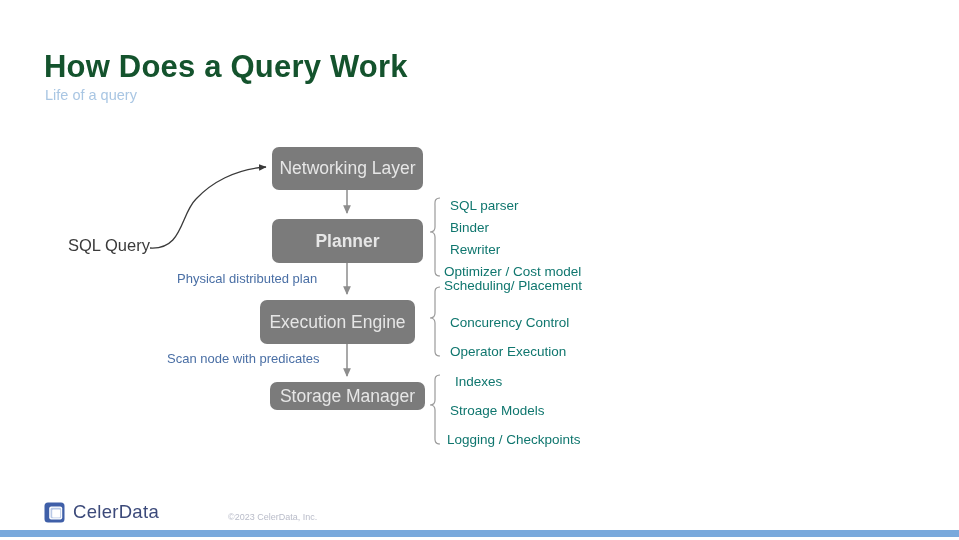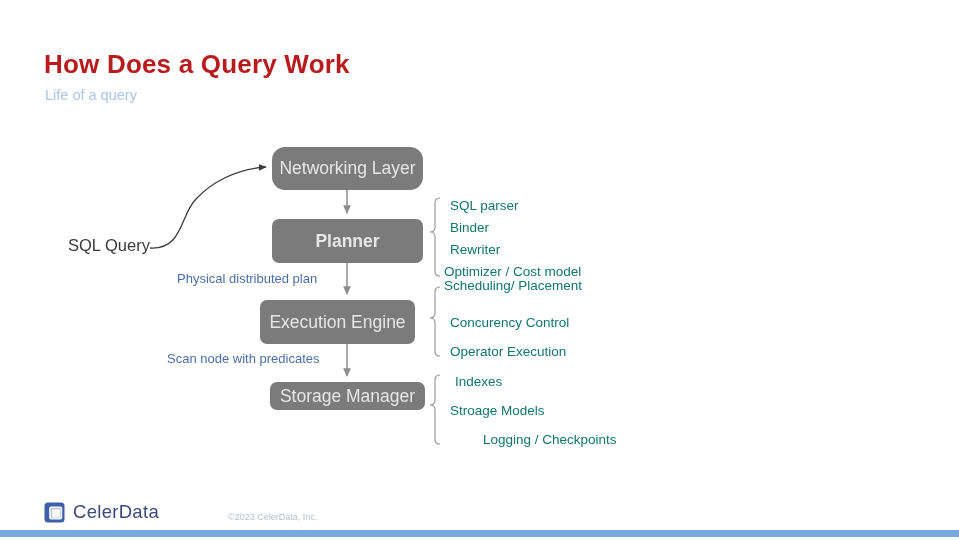--- a/index.html
+++ b/index.html
@@ -16,23 +16,23 @@
     height: 540px;
     background: #ffffff;
     overflow: hidden;
   }
 
   
   #title {
     position: absolute;
     left: 44px;
     top: 49px;
-    font-size: 26px;
+    font-size: 31px;
     font-weight: bold;
-    color: #b91c1c;
+    color: #14532d;
     letter-spacing: 0.2px;
     white-space: nowrap;
   }
   #subtitle {
     position: absolute;
     left: 45px;
     top: 87px;
     font-size: 14.5px;
     color: #a9c6e3;
     white-space: nowrap;
@@ -153,21 +153,21 @@
 
     <path d="M 440,287 C 434,287 435,292 435,295 L 435,313 C 435,317 432,318 430,318
              C 432,318 435,319 435,323 L 435,348 C 435,351 434,356 440,356" fill="none" stroke="#9a9a9a" stroke-width="1.2"></path>
 
     <path d="M 440,375 C 434,375 435,380 435,383 L 435,400 C 435,404 432,405 430,405
              C 432,405 435,406 435,410 L 435,436 C 435,439 434,444 440,444" fill="none" stroke="#9a9a9a" stroke-width="1.2"></path>
   </svg>
 
   <div id="sql-query-label">SQL Query</div>
 
-  <div class="node-box" style="left:272px; top:147px; width:151px; height:43px;border-radius:13px;">
+  <div class="node-box" style="left:272px; top:147px; width:151px; height:43px;">
     <span>Networking Layer</span>
   </div>
   <div class="node-box" style="left:272px; top:219px; width:151px; height:44px;font-weight:bold;">
     <span>Planner</span>
   </div>
   <div class="node-box" style="left:260px; top:300px; width:155px; height:44px;">
     <span>Execution Engine</span>
   </div>
   <div class="node-box" style="left:270px; top:382px; width:155px; height:28px;">
     <span>Storage Manager</span>
@@ -180,21 +180,21 @@
   <div class="annot-item" style="left:450px; top:220px;">Binder</div>
   <div class="annot-item" style="left:450px; top:242px;">Rewriter</div>
   <div class="annot-item" style="left:444px; top:264px;">Optimizer / Cost model</div>
 
   <div class="annot-item" style="left:444px; top:278px;">Scheduling/ Placement</div>
   <div class="annot-item" style="left:450px; top:315px;">Concurency Control</div>
   <div class="annot-item" style="left:450px; top:344px;">Operator Execution</div>
 
   <div class="annot-item" style="left:455px; top:374px;">Indexes</div>
   <div class="annot-item" style="left:450px; top:403px;">Stroage Models</div>
-  <div class="annot-item" style="left:447px; top:432px;margin-left:36px;">Logging / Checkpoints</div>
+  <div class="annot-item" style="left:447px; top:432px;">Logging / Checkpoints</div>
 
   <div id="logo-wrap">
     <span id="logo-mark">
       <svg width="21" height="21" viewBox="0 0 21 21" xmlns="http://www.w3.org/2000/svg">
         <rect x="0.5" y="0.5" width="20" height="20" rx="3.5" fill="#3f5fa8"></rect>
         <rect x="5.2" y="4.4" width="13" height="13" rx="2" fill="#ffffff"></rect>
         <rect x="6.6" y="5.8" width="10.5" height="10.5" rx="1.4" fill="#b9c9e6"></rect>
         <rect x="8.2" y="7.4" width="8" height="8" rx="1" fill="#ffffff"></rect>
       </svg>
     </span>

